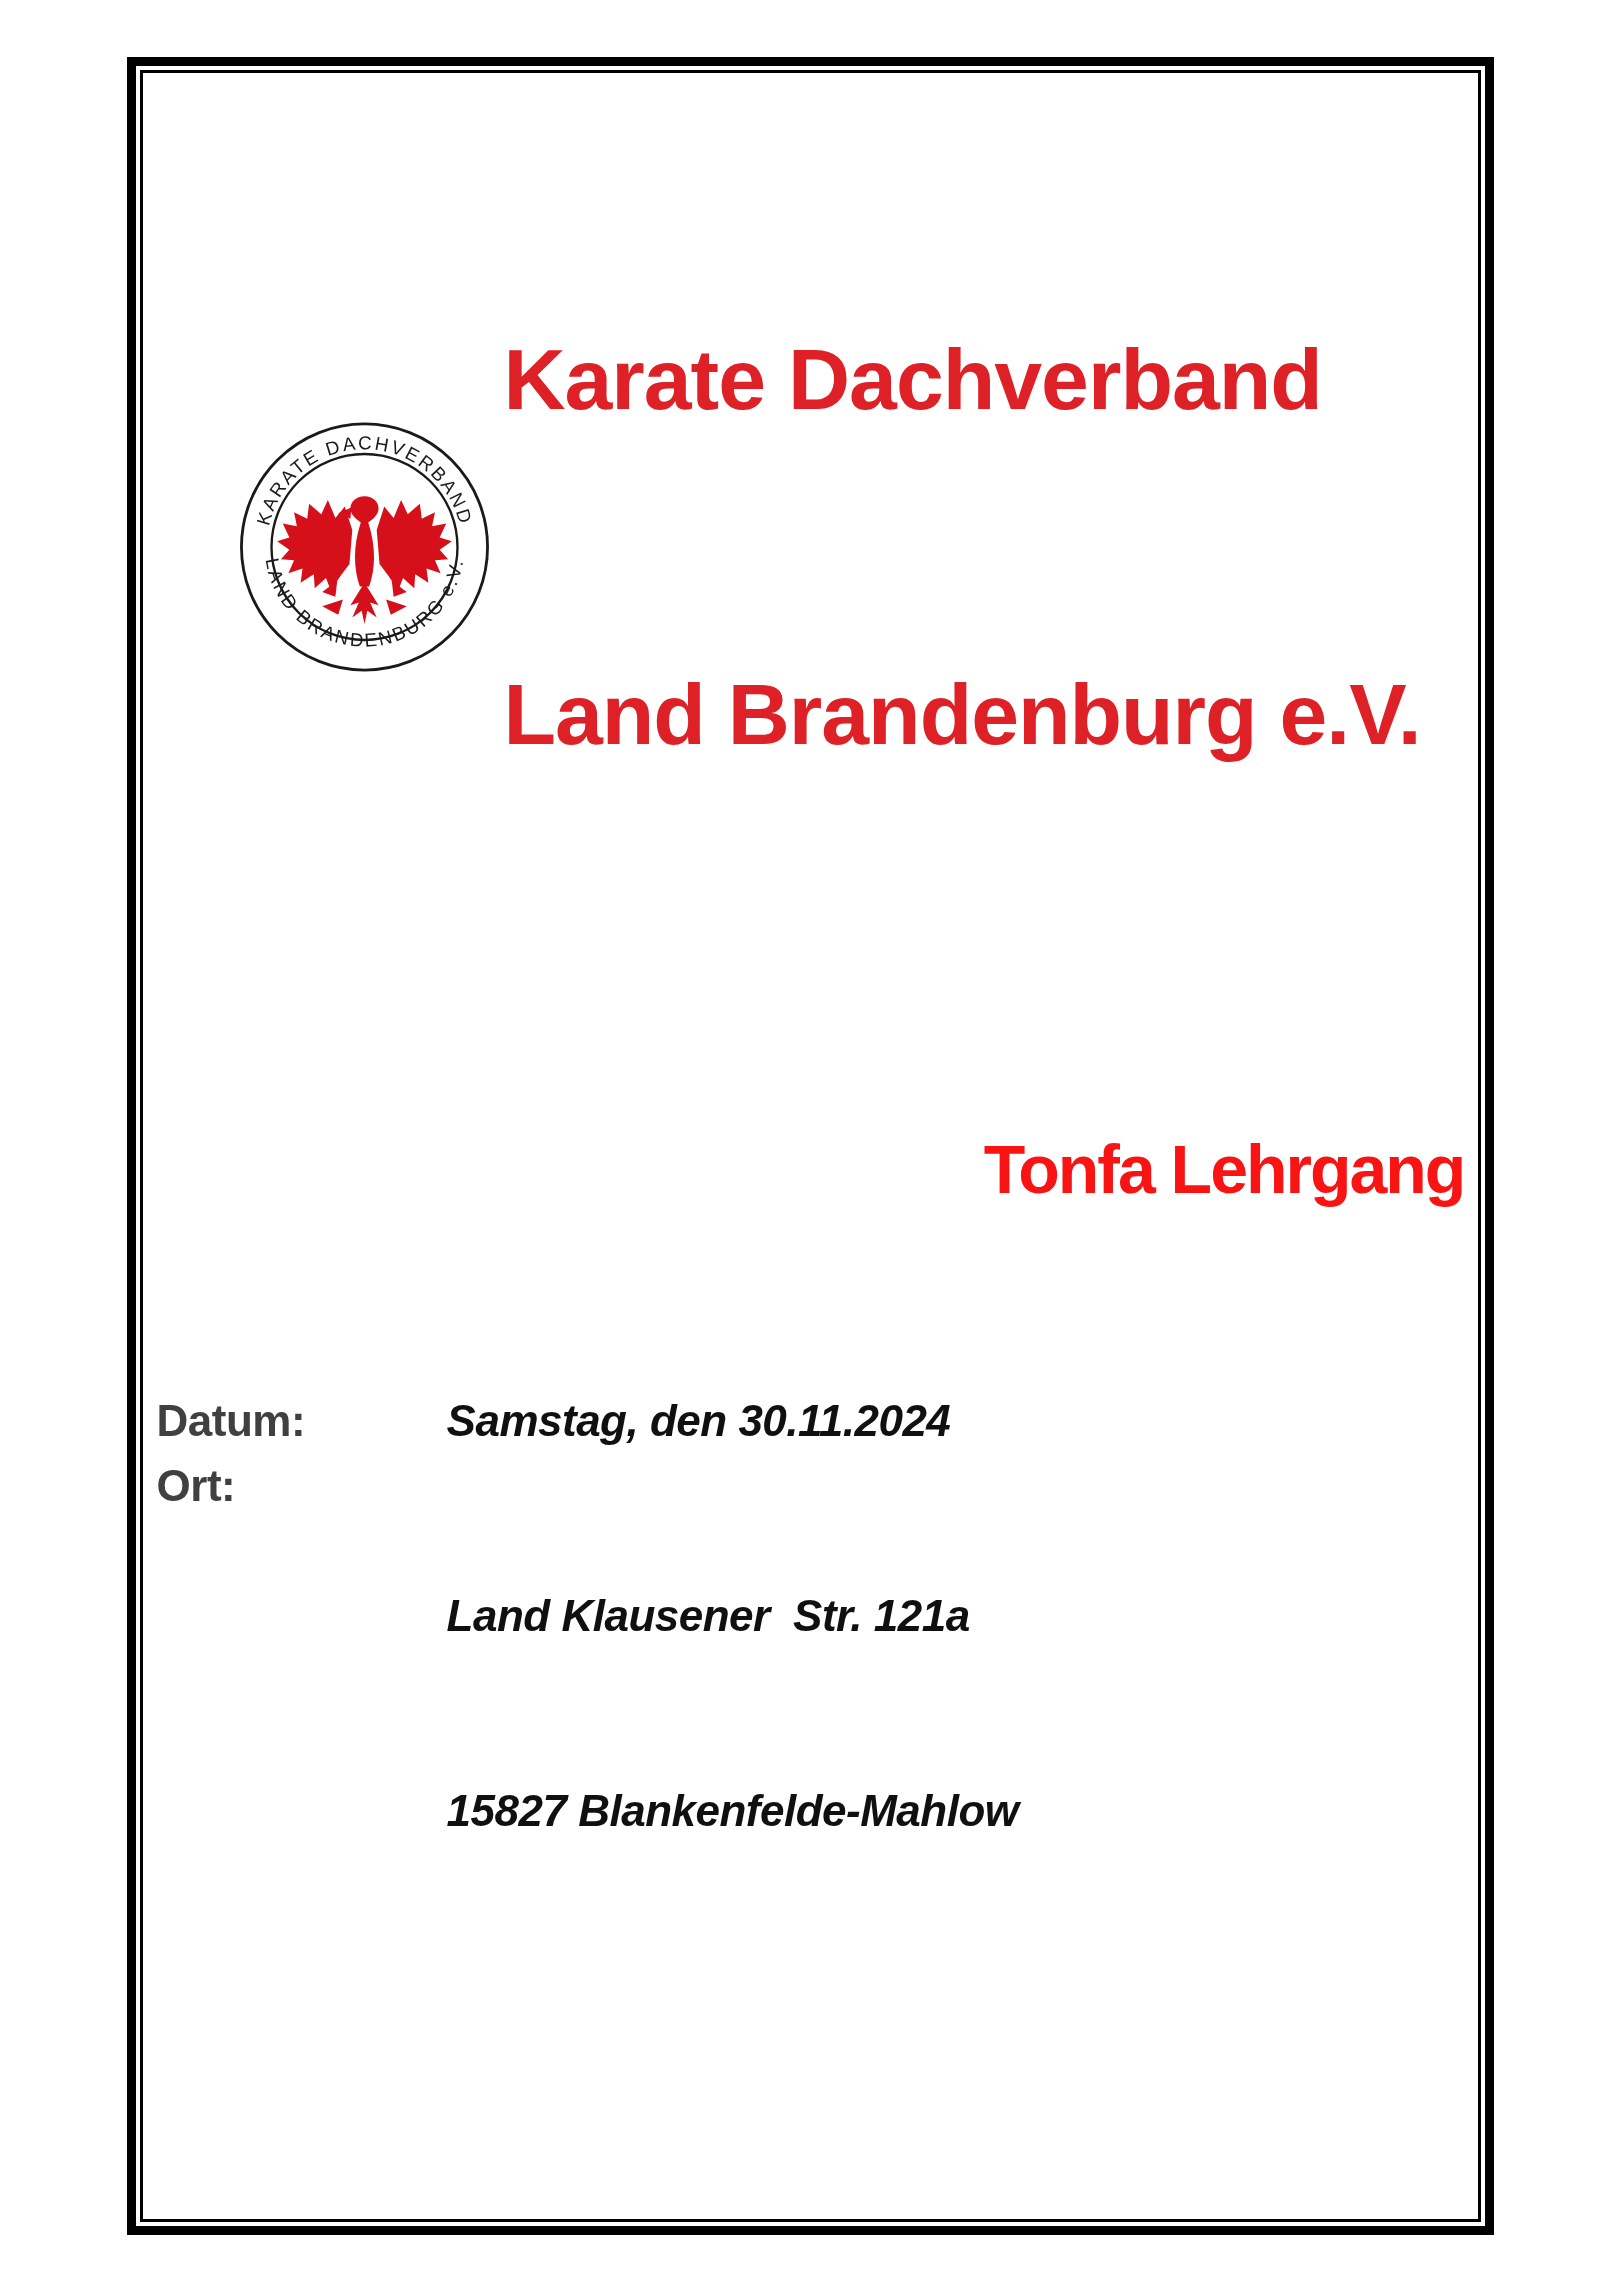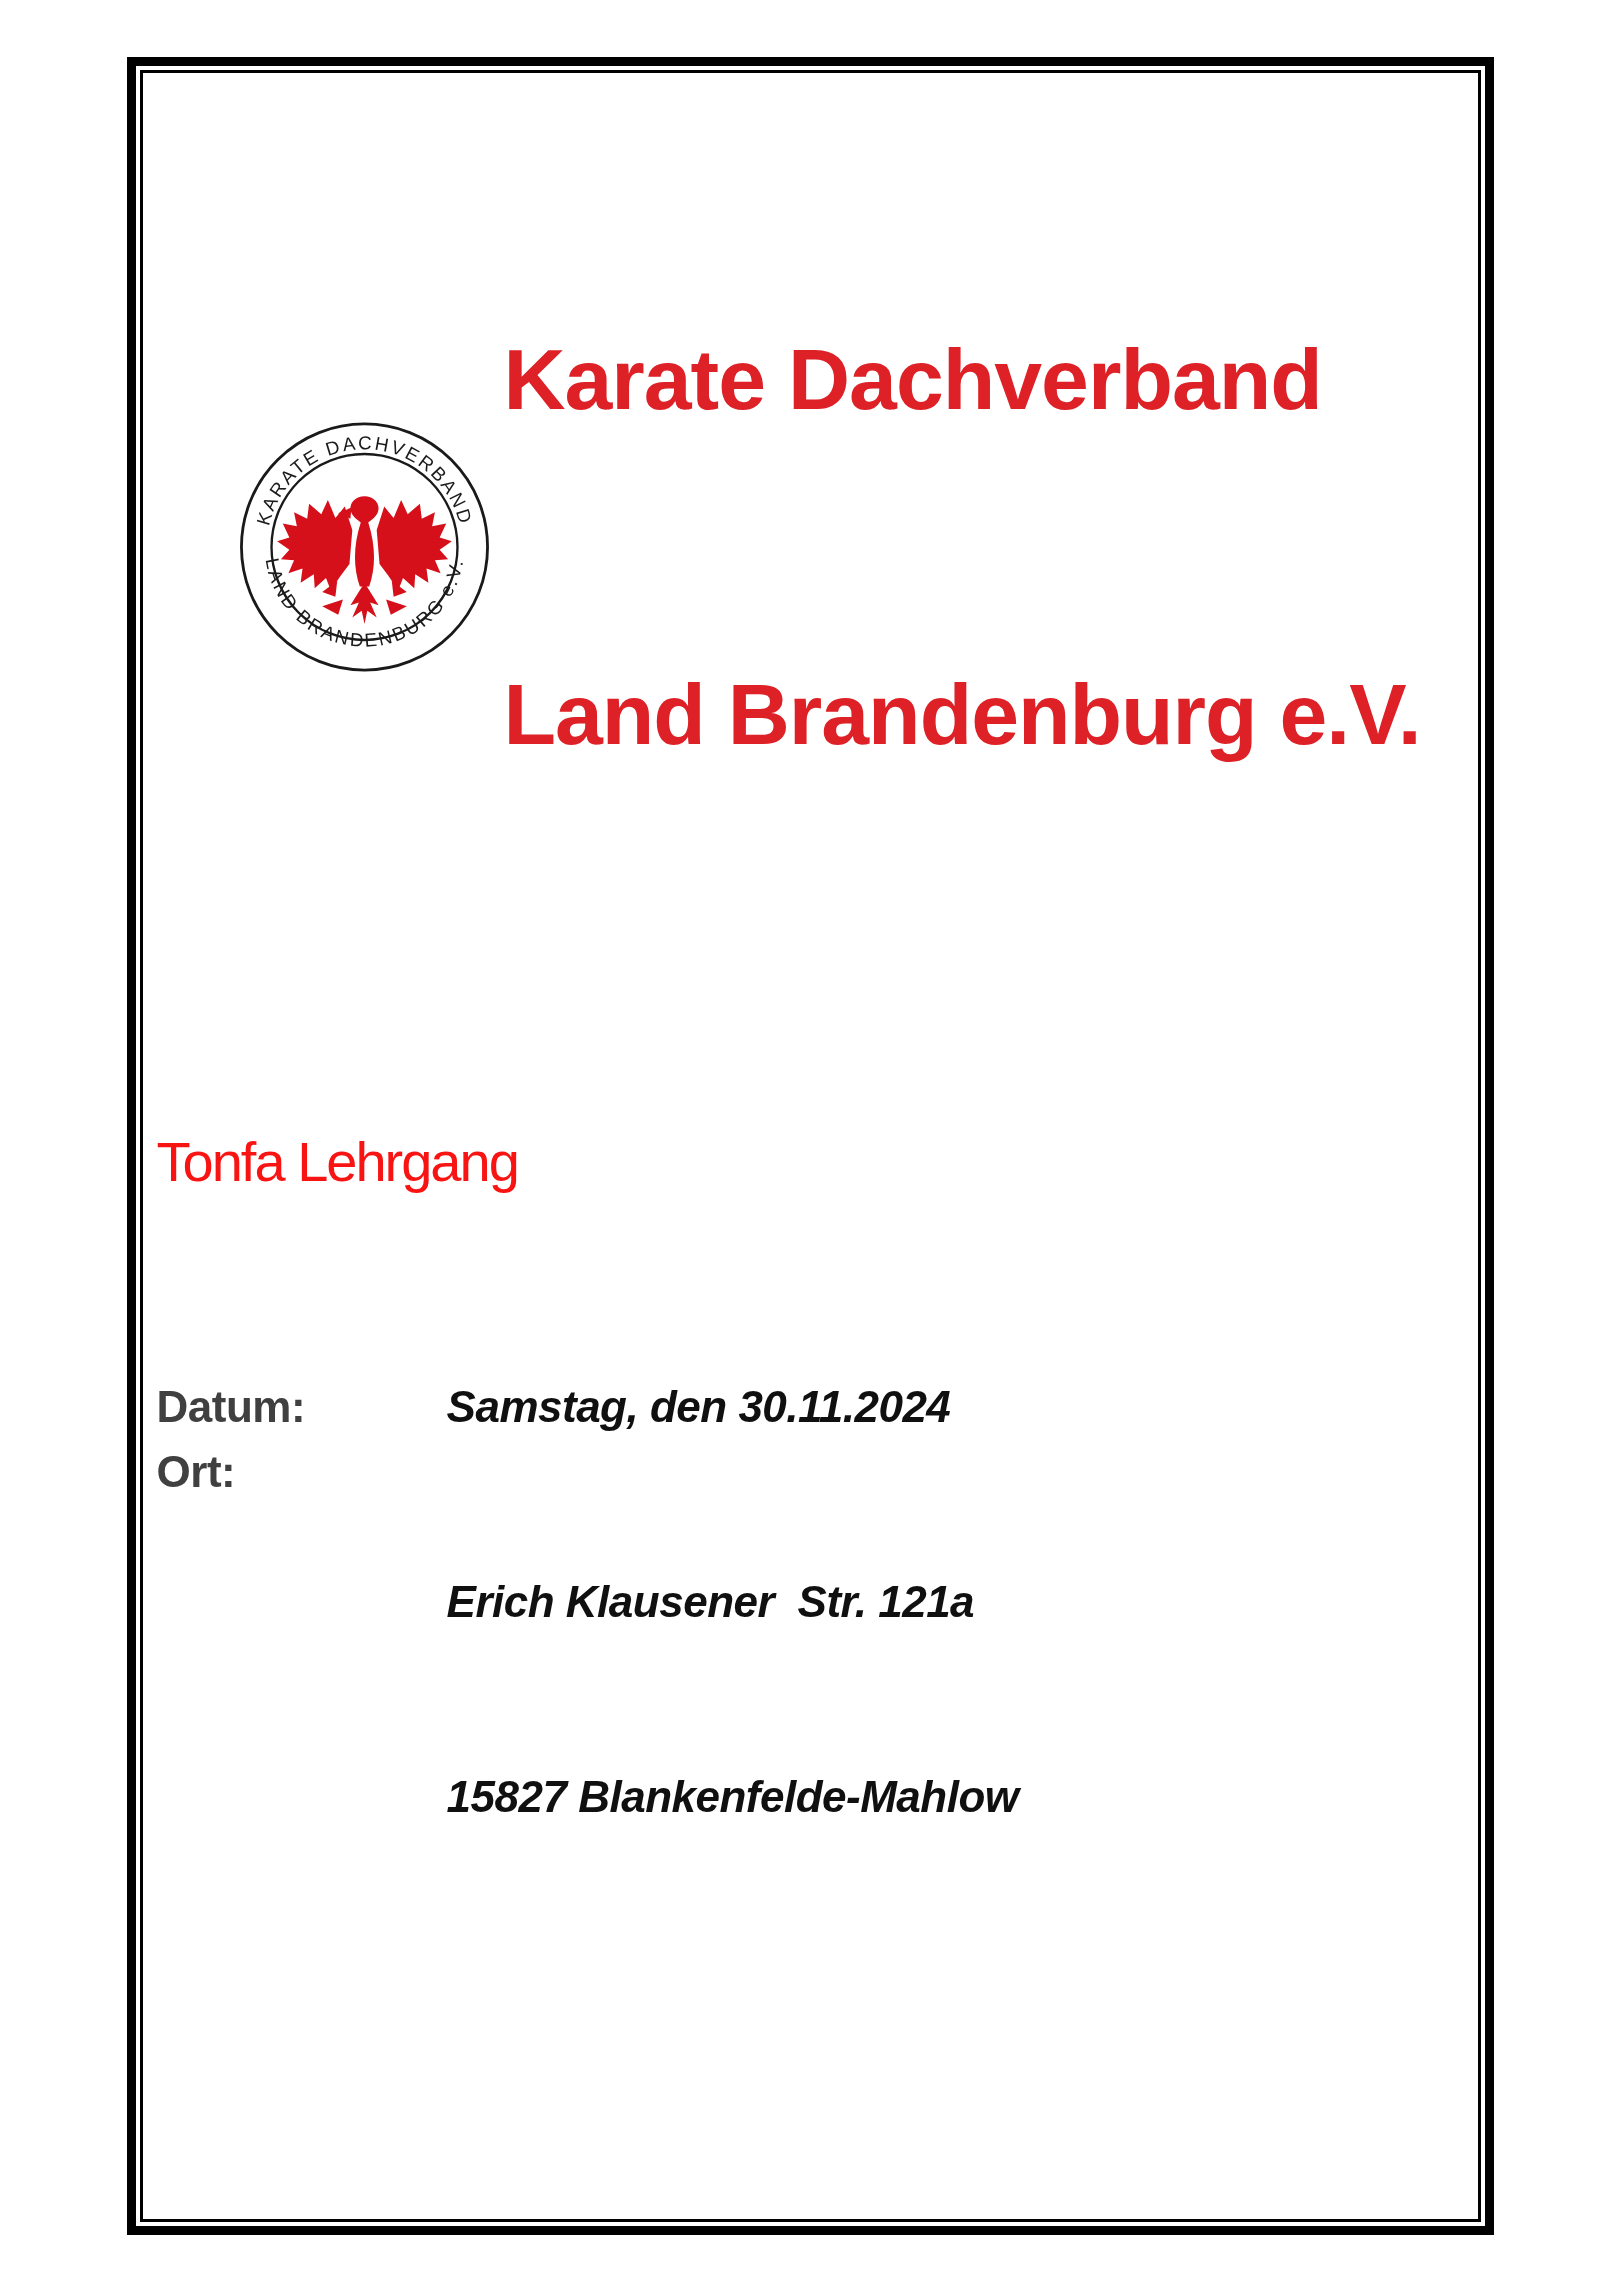--- a/index.html
+++ b/index.html
@@ -17,22 +17,22 @@
   }
   
   .header-row { display:flex; align-items:center; margin:27.4px 0 0 76px; }
   .logo { flex:0 0 auto; width:263px; height:274px; }
   .club-name {
     margin-left:7.8px; color:#dd2127; font-weight:bold;
     font-size:86px; line-height:1.3; letter-spacing:-1px; white-space:pre;
   }
   
   .event-title {
-    margin-top:135px; text-align:left; color:#f91414;
-    font-weight:normal; font-size:56px; letter-spacing:-2px; line-height:1.15;
+    margin-top:135px; text-align:right; color:#f91414;
+    font-weight:bold; font-size:68px; letter-spacing:-2px; line-height:1.15;
     white-space:pre;
   }
   
   .row { display:flex; font-size:44px; font-weight:bold; line-height:65px;
          letter-spacing:-0.5px; white-space:pre; }
   .row .label { flex:0 0 290px; color:#404040; }
   .row .value { color:#101010;font-style:italic; }
   .blue { color:#0e7cc4; }
   .red  { color:#f91414; }
   .row-datum      { margin-top:180px; }
@@ -85,21 +85,21 @@
       <div>
 
         <div class="row row-datum">
           <span class="label">Datum:</span>
           <span class="value red">Samstag, den 30.11.2024</span>
         </div>
 
         <div class="row row-ort">
           <span class="label">Ort:</span>
           <span class="value value-multiline">
-            <div>Erich Klausener  Str. 121a</div>
+            <div>Land Klausener  Str. 121a</div>
             <div>15827 Blankenfelde-Mahlow</div>
           </span>
         </div>
 
       </div>
 
     </div>
   </div>
 </div>
 

